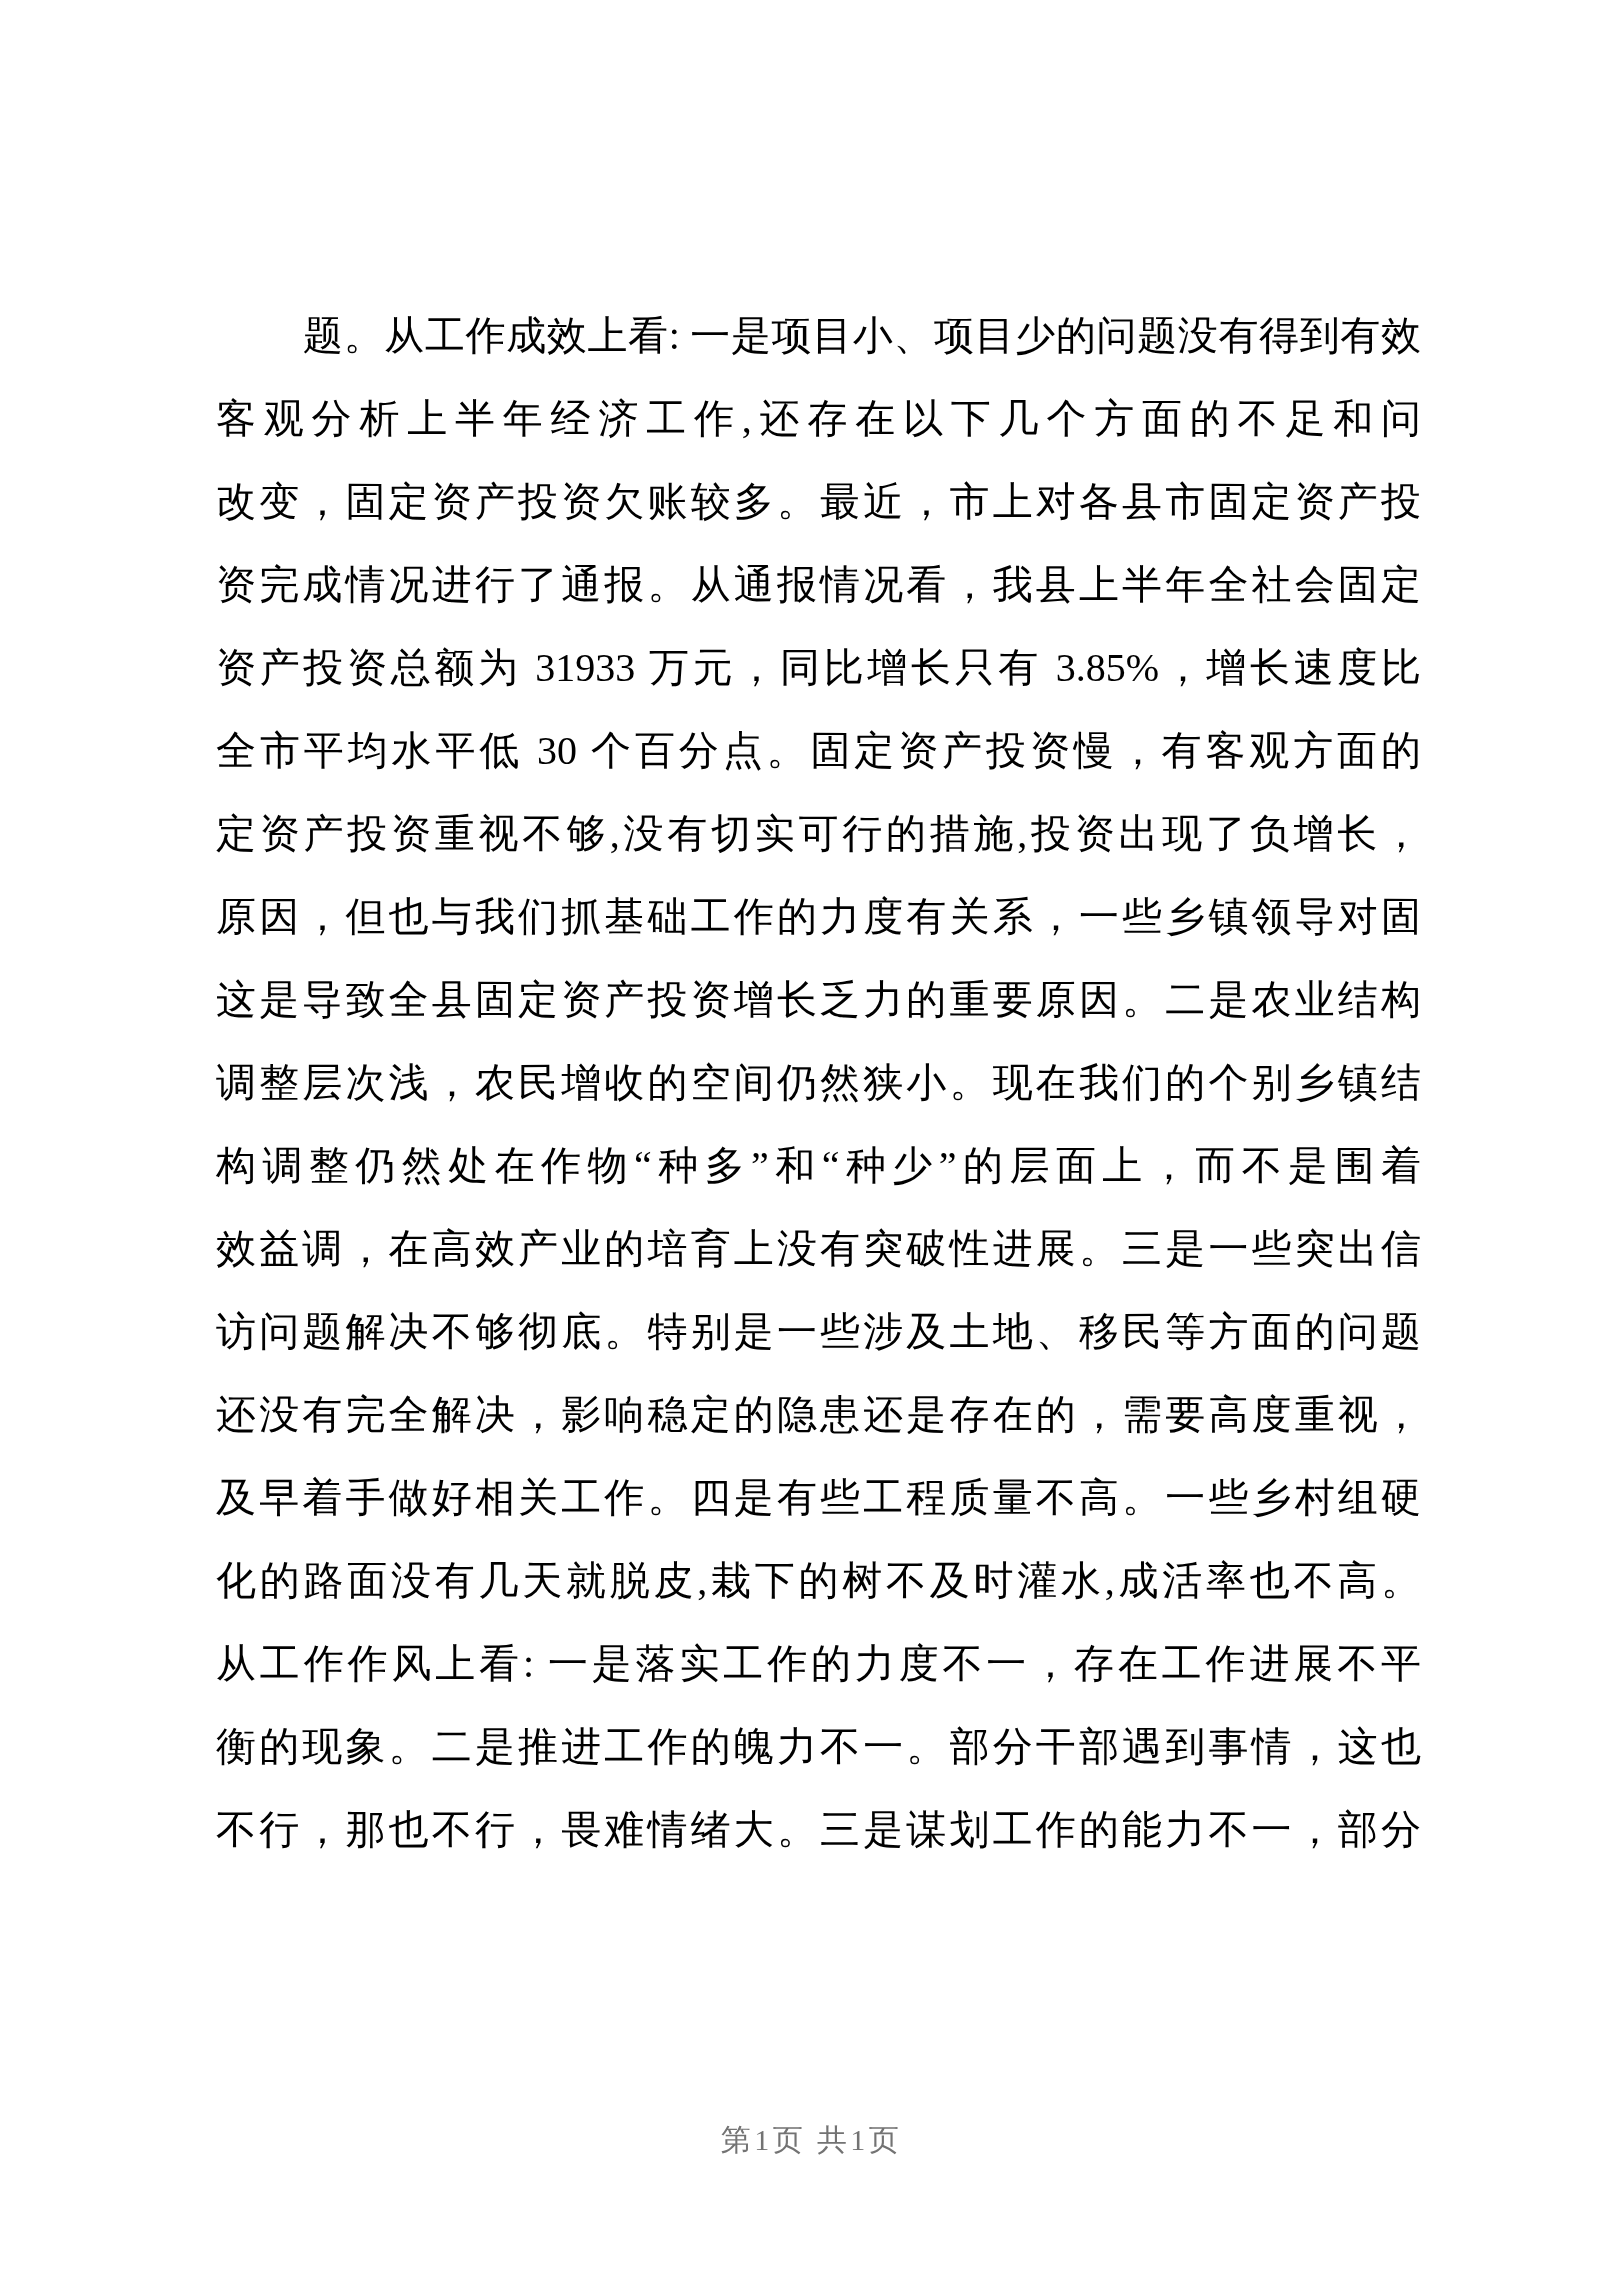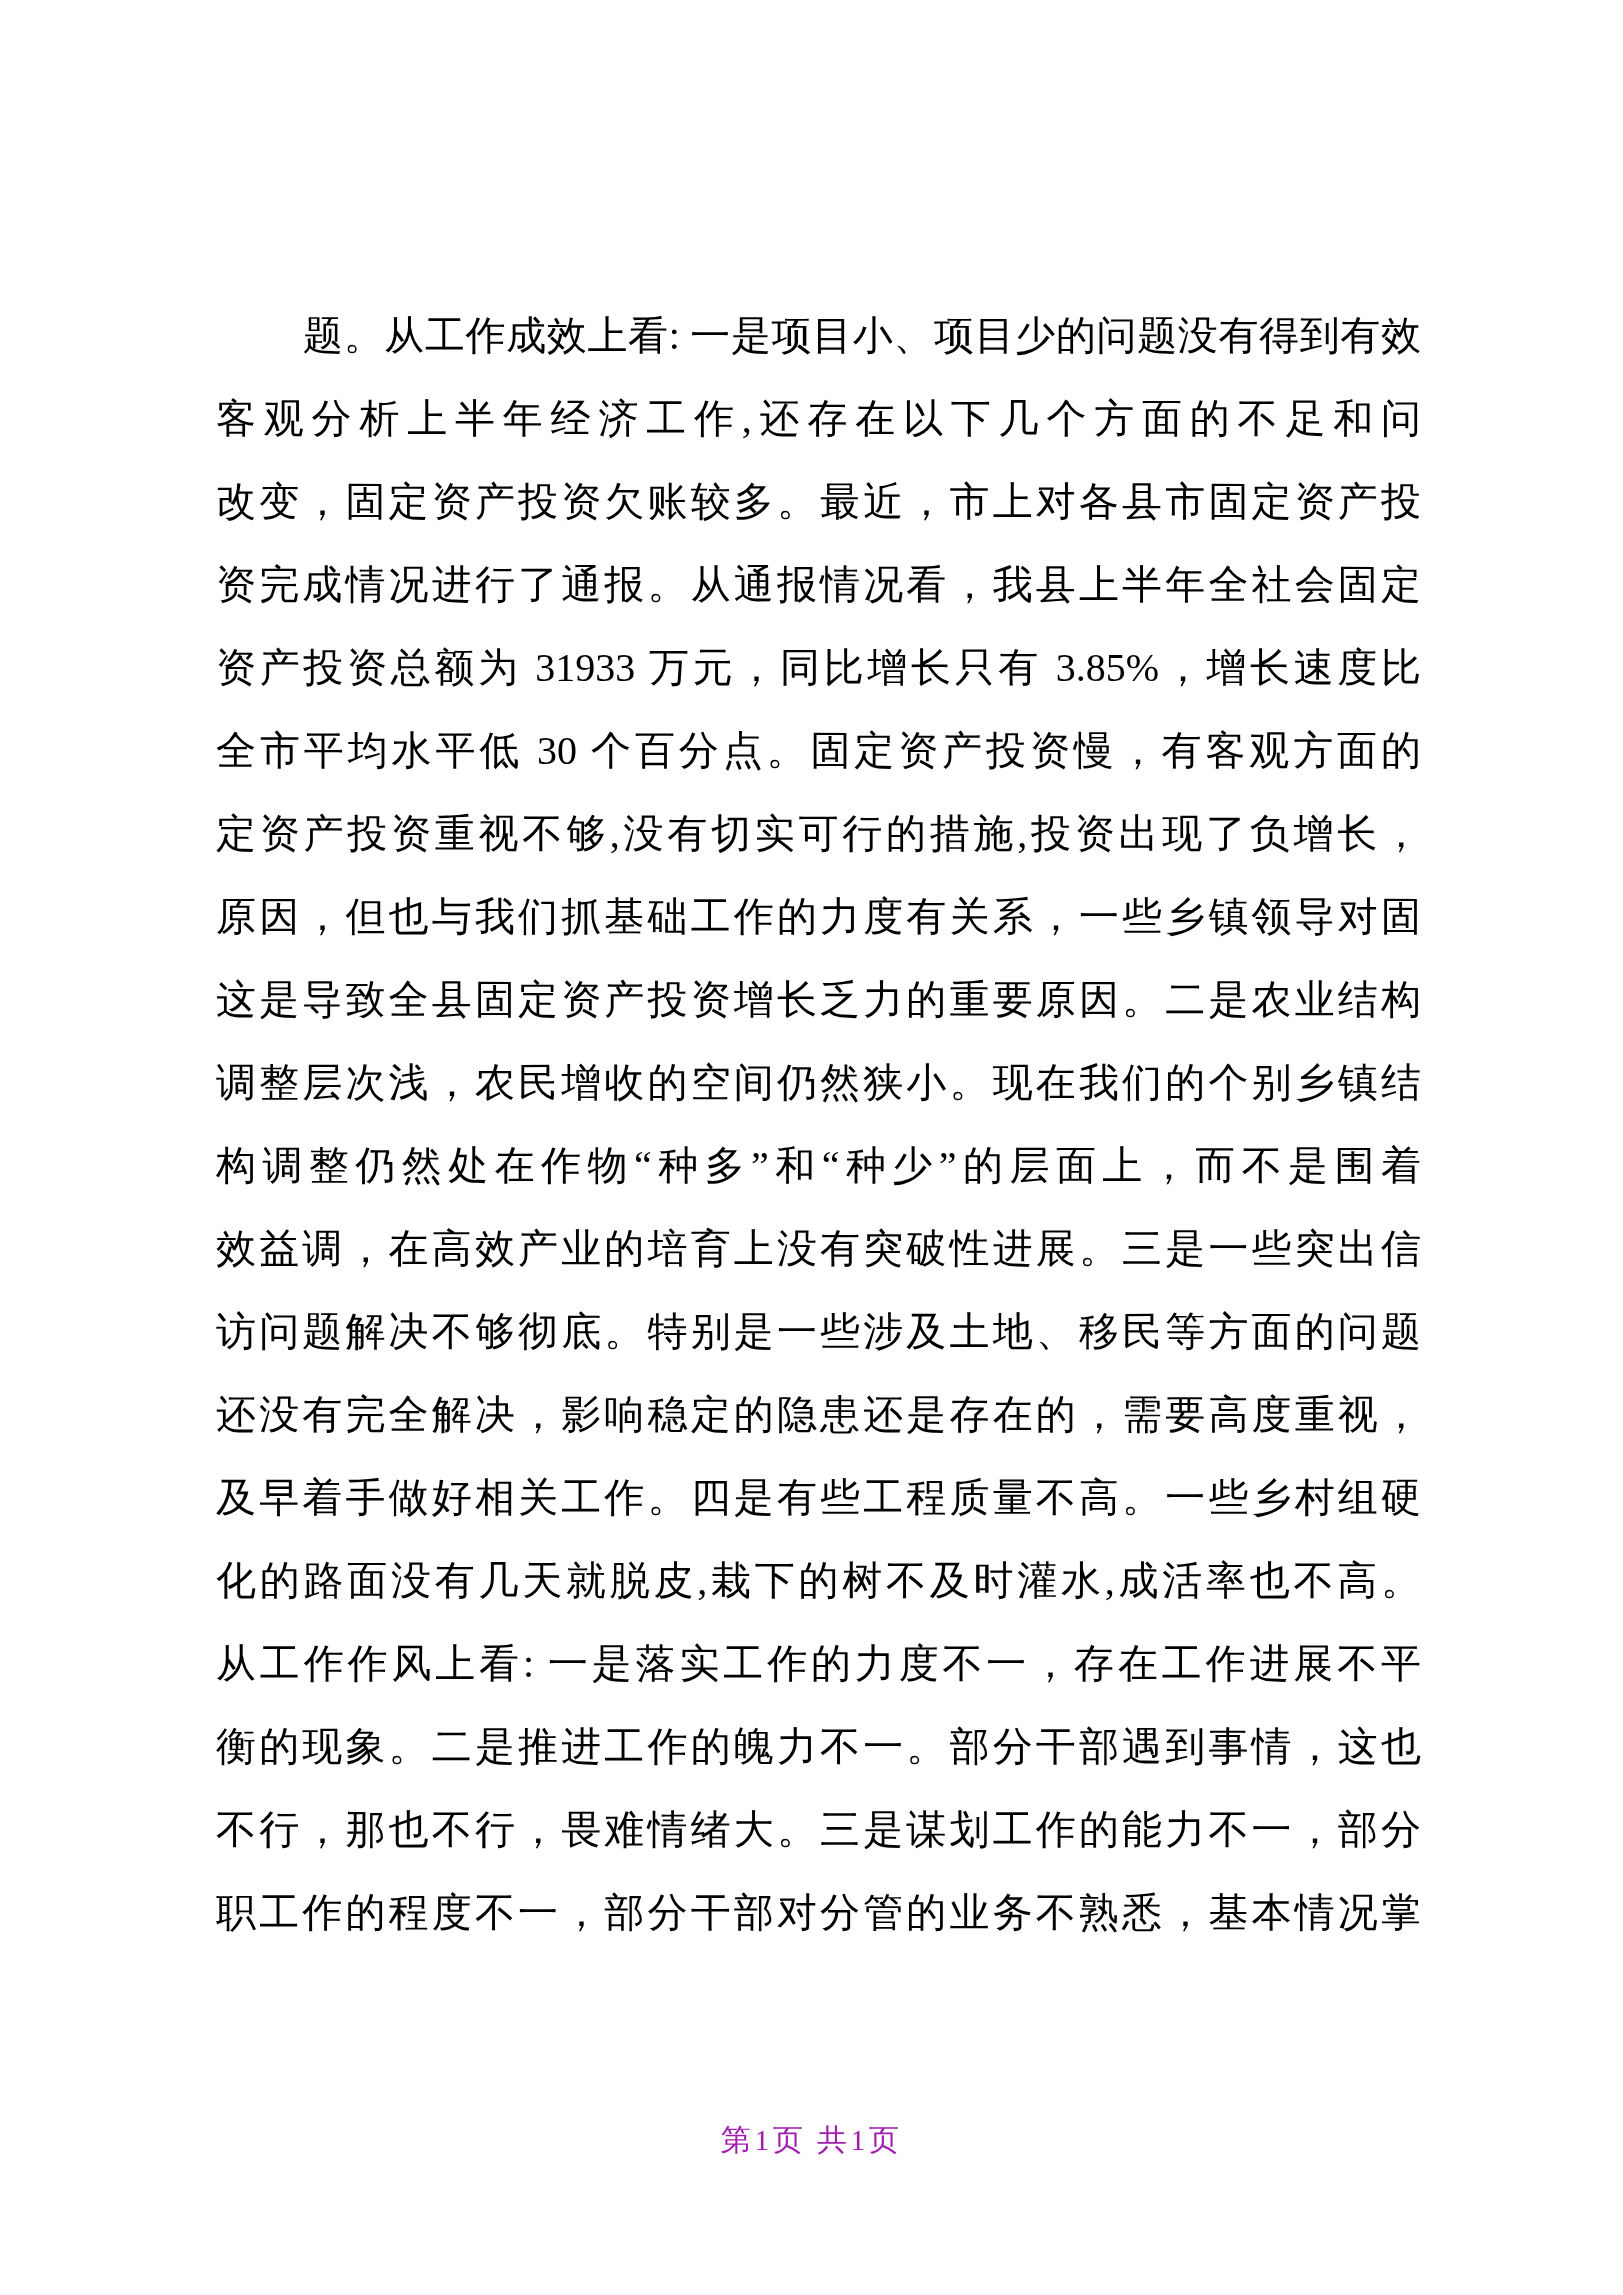--- a/index.html
+++ b/index.html
@@ -41,21 +41,21 @@
   
   .footer {
     position: absolute;
     top: 2119px;
     left: 0;
     width: 100%;
     text-align: center;
     font-size: 30px;
     line-height: 42px;
     letter-spacing: 3.4px;
-    color: #a21caf;
+    color: #737373;
   }
 </style>
 </head>
 <body style="background: rgb(255, 255, 255); color: rgb(0, 0, 0);">
 
 <div class="body-text">
 
 <div class="text-line">题。从工作成效上看: 一是项目小、项目少的问题没有得到有效</div>
     <div class="text-line">客观分析上半年经济工作,还存在以下几个方面的不足和问</div>
     <div class="text-line">改变，固定资产投资欠账较多。最近，市上对各县市固定资产投</div>
@@ -68,19 +68,18 @@
     <div class="text-line">调整层次浅，农民增收的空间仍然狭小。现在我们的个别乡镇结</div>
     <div class="text-line">构调整仍然处在作物“种多”和“种少”的层面上，而不是围着</div>
     <div class="text-line">效益调，在高效产业的培育上没有突破性进展。三是一些突出信</div>
     <div class="text-line">访问题解决不够彻底。特别是一些涉及土地、移民等方面的问题</div>
     <div class="text-line">还没有完全解决，影响稳定的隐患还是存在的，需要高度重视，</div>
     <div class="text-line">及早着手做好相关工作。四是有些工程质量不高。一些乡村组硬</div>
     <div class="text-line">化的路面没有几天就脱皮,栽下的树不及时灌水,成活率也不高。</div>
     <div class="text-line">从工作作风上看: 一是落实工作的力度不一，存在工作进展不平</div>
     <div class="text-line">衡的现象。二是推进工作的魄力不一。部分干部遇到事情，这也</div>
     <div class="text-line">不行，那也不行，畏难情绪大。三是谋划工作的能力不一，部分</div>
-    <div class="text-line">职工作的程度不一，部分干部对分管的业务不熟悉，基本情况掌</div>
   </div>
 
 <div class="footer">
   <span>第1页 共1页</span>
 </div>
 
 
 </body></html>

